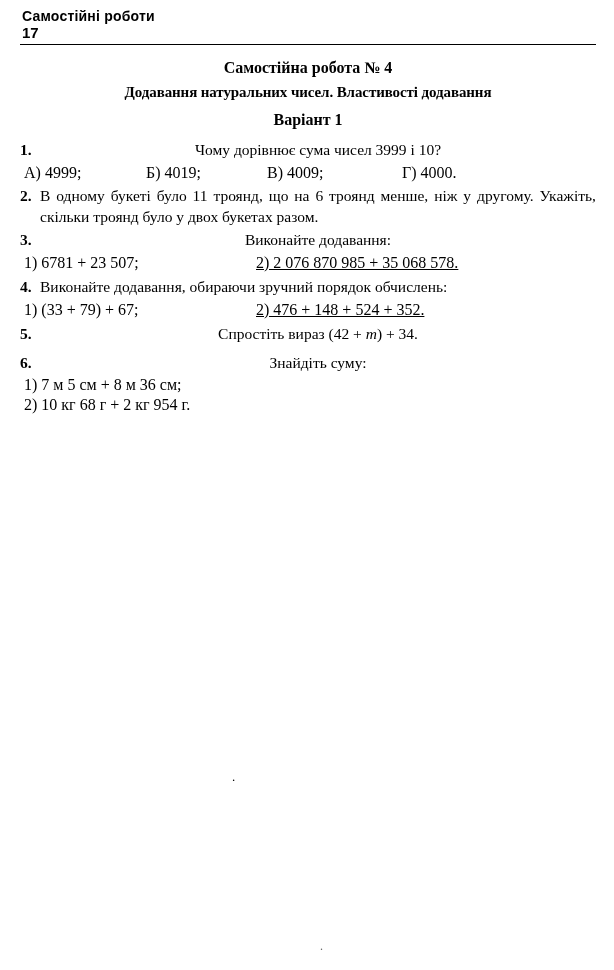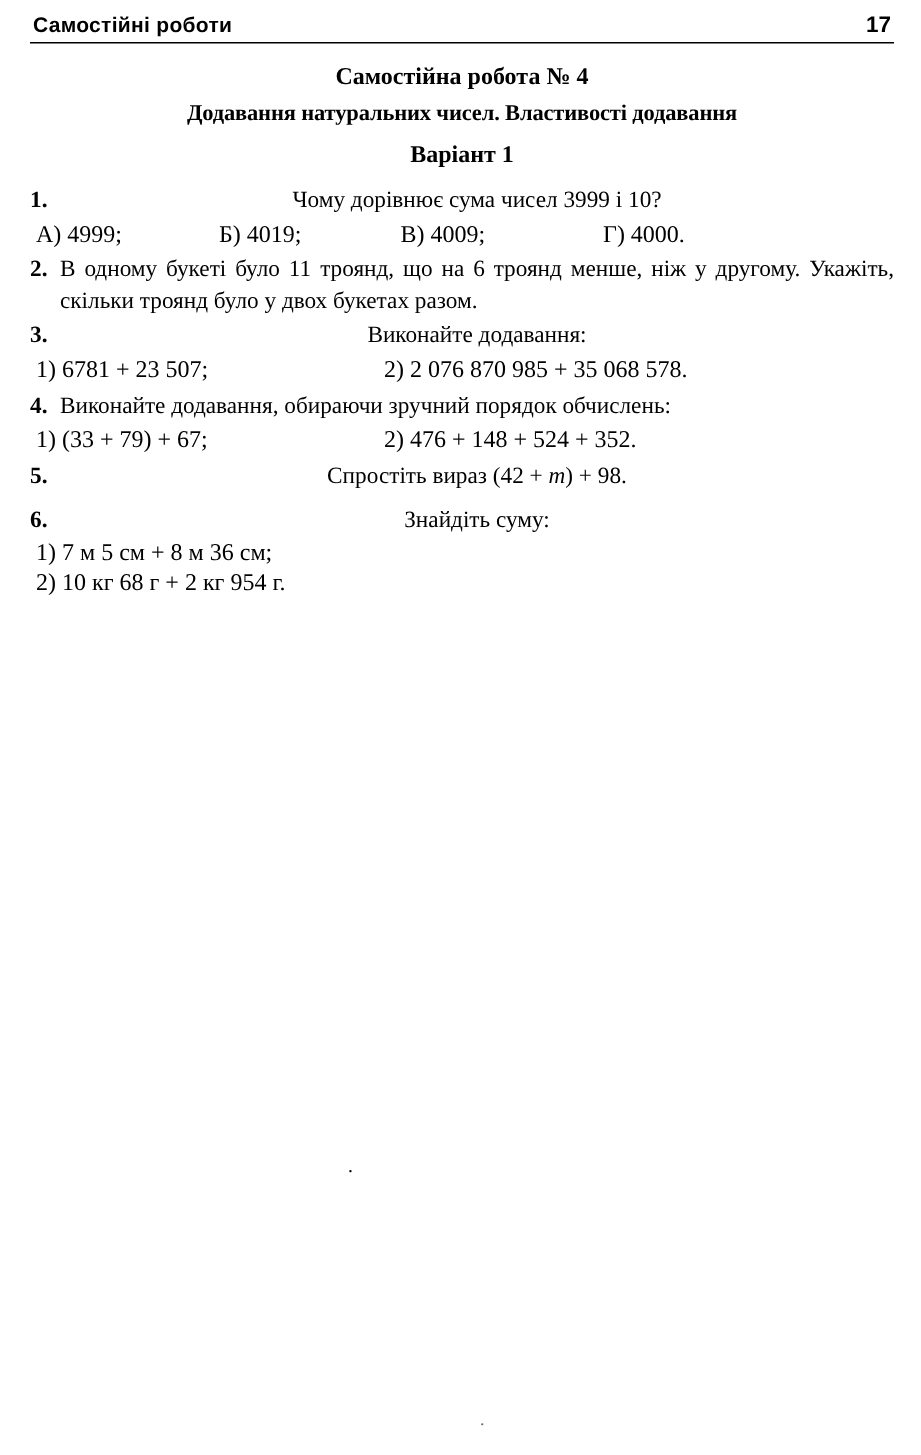--- a/index.html
+++ b/index.html
@@ -22,20 +22,21 @@
     box-sizing: border-box;
     padding: 8px 18px 0 20px;
   }
   .header {
     display: flex;
     align-items: baseline;
     justify-content: space-between;
     font-weight: bold;
     font-size: 14.5px;
     padding: 0 2px 3px 2px;
+    flex-direction: column;
   }
   .header-title {
     font-family: "Liberation Sans", sans-serif;
     font-weight: bold;
     font-size: 14px;
     letter-spacing: 0.2px;
   }
   .header-page {
     font-family: "Liberation Sans", sans-serif;
     font-weight: bold;
@@ -99,21 +100,21 @@
   .opt-a { width: 122px; }
   .opt-b { width: 121px; }
   .opt-c { width: 135px; }
   .opt-d { width: auto; }
   .subitems {
     display: flex;
     margin-top: 2px;
     padding-left: 4px;
   }
   .sub-left { flex: 0 0 232px; }
-  .sub-right { flex: 1 1 auto; }
+  .sub-right { flex: 1 1 auto; text-decoration: underline; }
   .subline {
     padding-left: 4px;
     margin-top: 2px;
   }
   .spacer-sm { height: 5px; }
   .mid-dot {
     position: absolute;
     left: 232px;
     top: 770px;
     font-size: 13px;
@@ -186,21 +187,21 @@
   <div class="subitems">
     <span class="sub-left">1) (33 + 79) + 67;</span>
     <span class="sub-right">2) 476 + 148 + 524 + 352.</span>
   </div>
 
   <div class="spacer-sm"></div>
 
   <div class="task">
     <div class="task-num">5.</div>
     <div class="task-body">
-      <div class="task-text nojust"><span>Спростіть вираз (42 + </span><i class="var">m</i><span>) + 98.</span></div>
+      <div class="task-text nojust"><span>Спростіть вираз (42 + </span><i class="var">m</i><span>) + 34.</span></div>
     </div>
   </div>
 
   <div class="spacer-sm"></div>
 
   <div class="task">
     <div class="task-num">6.</div>
     <div class="task-body">
       <div class="task-text nojust">Знайдіть суму:</div>
     </div>

